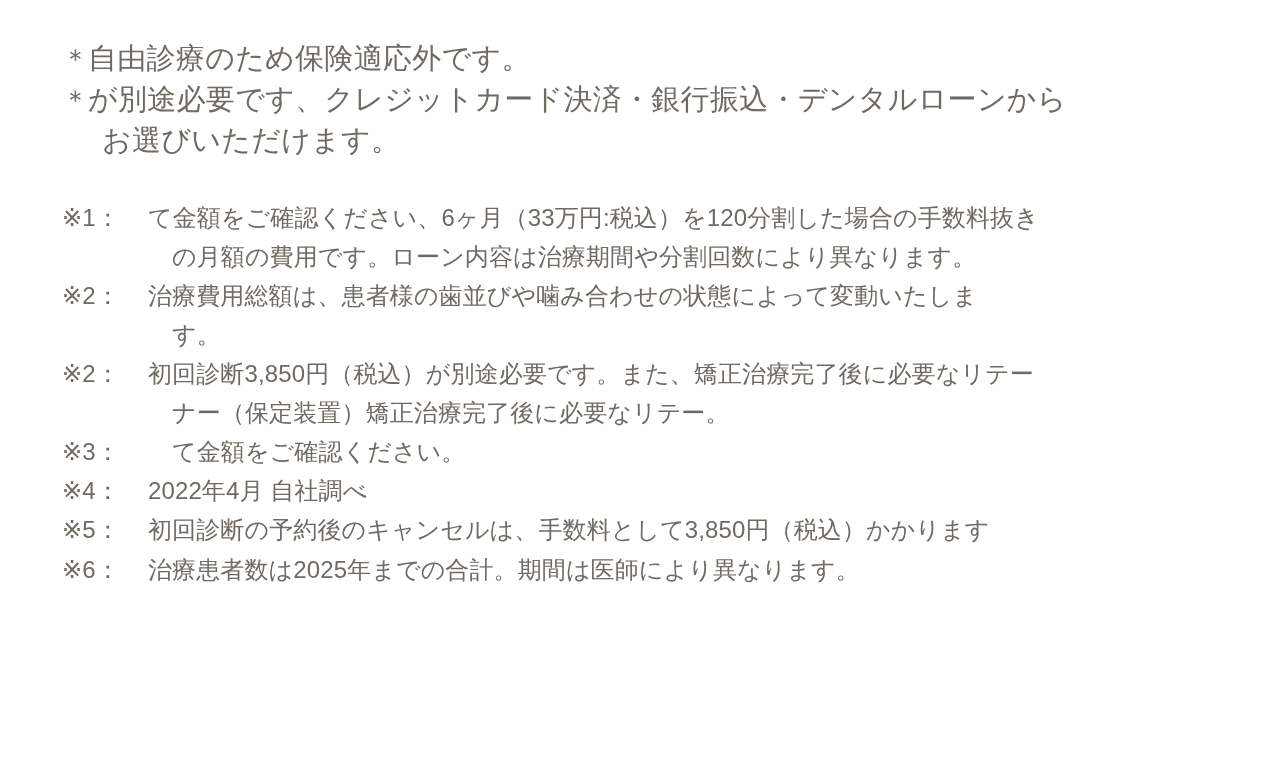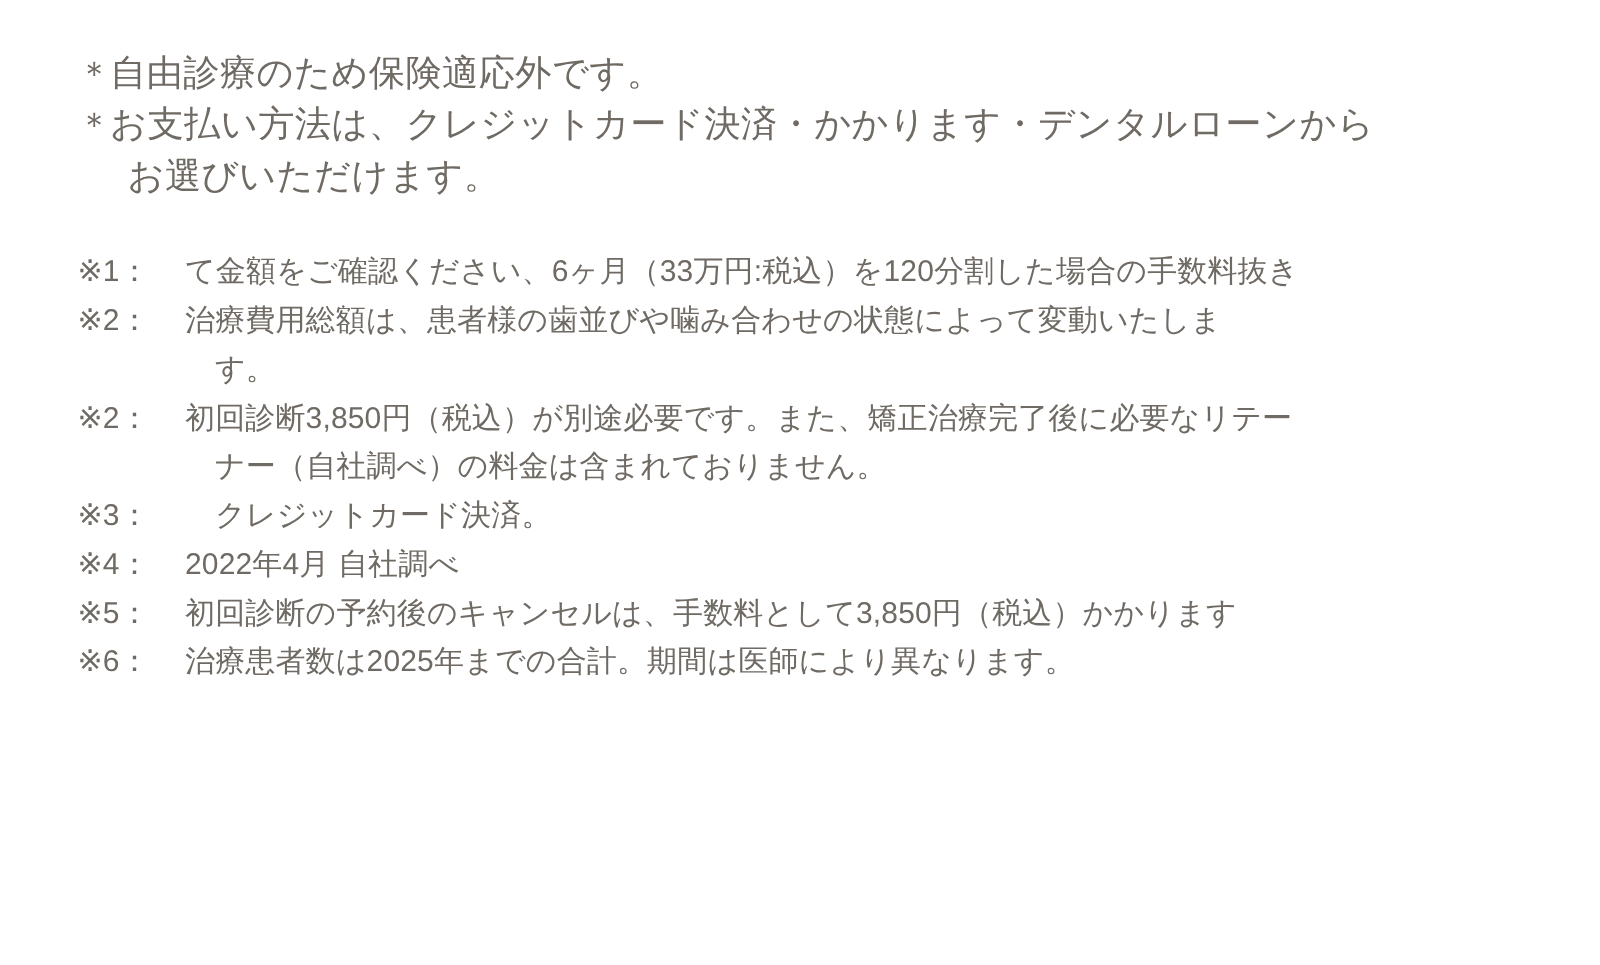--- a/index.html
+++ b/index.html
@@ -88,56 +88,57 @@
     <div class="top-note">
       <span class="mark">＊</span>
       <span class="body">
         <span>自由診療のため保険適応外です。</span>
       </span>
     </div>
 
     <div class="top-note">
       <span class="mark">＊</span>
       <span class="body">
-        <span>お支払い方法は、クレジットカード決済・かかります・デンタルローンから</span>
+        <span>が別途必要です、クレジットカード決済・銀行振込・デンタルローンから</span>
         <span class="cont">お選びいただけます。</span>
       </span>
     </div>
 
   </div>
 
   <div class="notes">
 
     <div class="note-row">
       <span class="label">※1：</span>
       <span class="text">
         <span class="line">て金額をご確認ください、6ヶ月（33万円:税込）を120分割した場合の手数料抜き</span>
+        <span class="line indent">の月額の費用です。ローン内容は治療期間や分割回数により異なります。</span>
       </span>
     </div>
 
     <div class="note-row">
       <span class="label">※2：</span>
       <span class="text">
         <span class="line">治療費用総額は、患者様の歯並びや噛み合わせの状態によって変動いたしま</span>
         <span class="line indent">す。</span>
       </span>
     </div>
 
     <div class="note-row">
       <span class="label">※2：</span>
       <span class="text">
         <span class="line">初回診断3,850円（税込）が別途必要です。また、矯正治療完了後に必要なリテー</span>
-        <span class="line indent">ナー（自社調べ）の料金は含まれておりません。</span>
+        <span class="line indent">ナー（保定装置）矯正治療完了後に必要なリテー。</span>
       </span>
     </div>
 
     <div class="note-row">
       <span class="label">※3：</span>
       <span class="text">
-        <span class="line indent">クレジットカード決済。</span>
+        <span class="line indent">て金額をご確認ください。</span>
       </span>
     </div>
 
     <div class="note-row">
       <span class="label">※4：</span>
       <span class="text">
         <span class="line">2022年4月 自社調べ</span>
       </span>
     </div>
 

